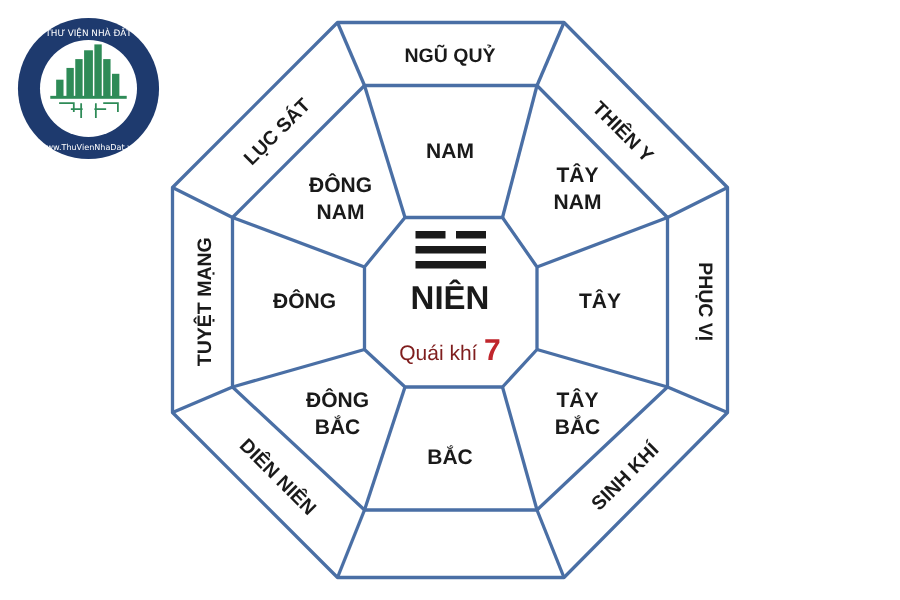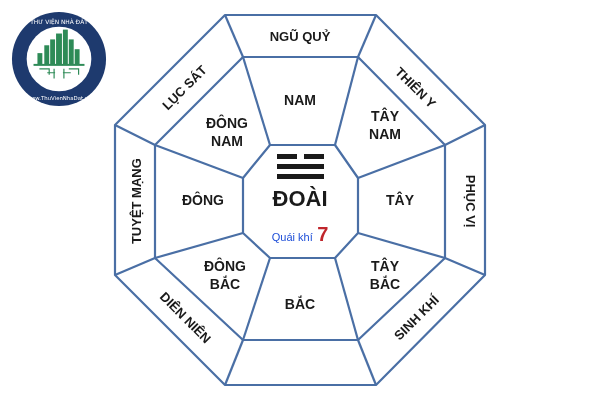--- a/index.html
+++ b/index.html
@@ -16,21 +16,21 @@
     font-weight: bold;
     color: #1a1a1a;
     text-align: center;
     white-space: nowrap;
     transform-origin: center center;
     line-height: 1.25;
   }
   .outer { font-size: 13px; }
   .inner { font-size: 14px; }
   .center-title { font-size: 22px; font-weight: bold; color: #1a1a1a; }
-  .center-sub { font-size: 11px; font-weight: normal; color: #1d4ed8; }
+  .center-sub { font-size: 14px; font-weight: normal; color: #7f1d1d; }
   .center-num { font-size: 20px; font-weight: bold; color: #c0262c; }
   .logo {
     position: absolute; left: 10px; top: 10px; width: 98px; height: 98px;
   }
 </style>
 </head>
 <body>
 
 <div id="stage">
 
@@ -83,21 +83,21 @@
     </g>
 
     <g fill="#1a1a1a">
       <rect x="277" y="154" width="20" height="5"></rect>
       <rect x="304" y="154" width="20" height="5"></rect>
       <rect x="277" y="164" width="47" height="5"></rect>
       <rect x="277" y="174" width="47" height="5"></rect>
     </g>
   </svg>
 
-  <div class="lbl center-title" style="left:250px; top:185px; width:100px;">ĐOÀI</div>
+  <div class="lbl center-title" style="left:250px; top:185px; width:100px;">NIÊN</div>
   <div class="lbl" style="left:240px; top:222px; width:120px;">
     <span class="center-sub">Quái khí</span>
     <span class="center-num">7</span>
   </div>
 
   <div class="lbl inner" style="left:270px; top:92px; width:60px;">NAM</div>
 
   <div class="lbl inner" style="left:355px; top:108px; width:60px;">
     <div>TÂY</div>
     <div>NAM</div>

